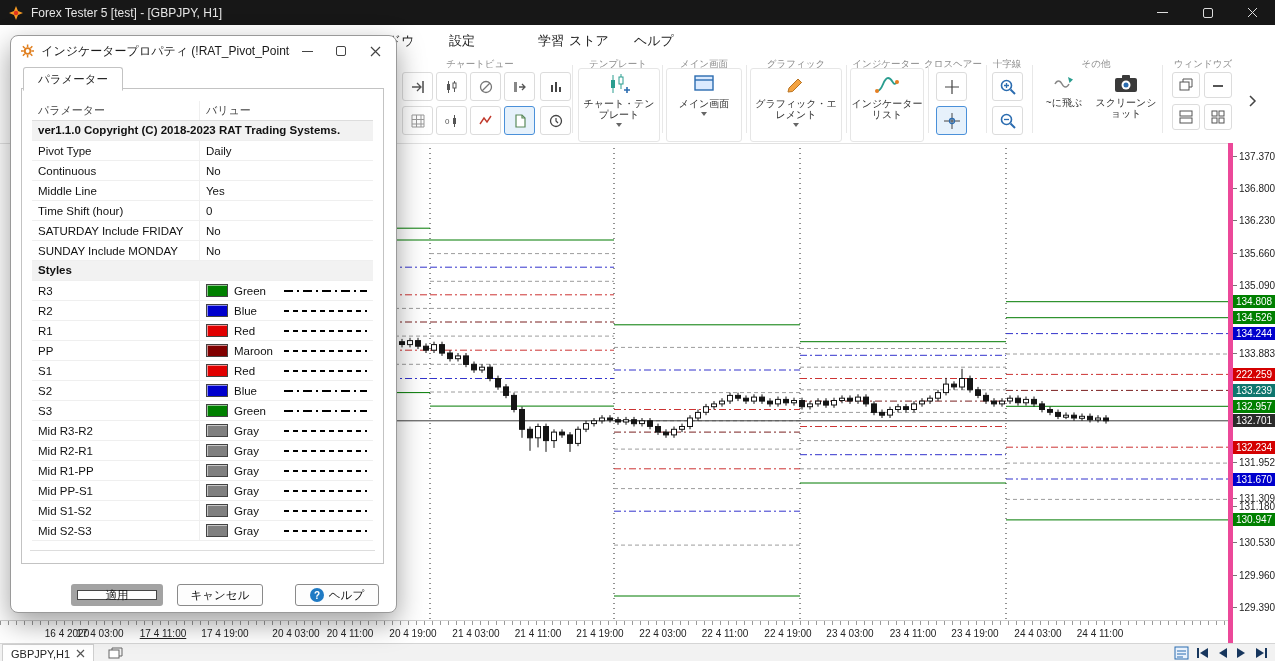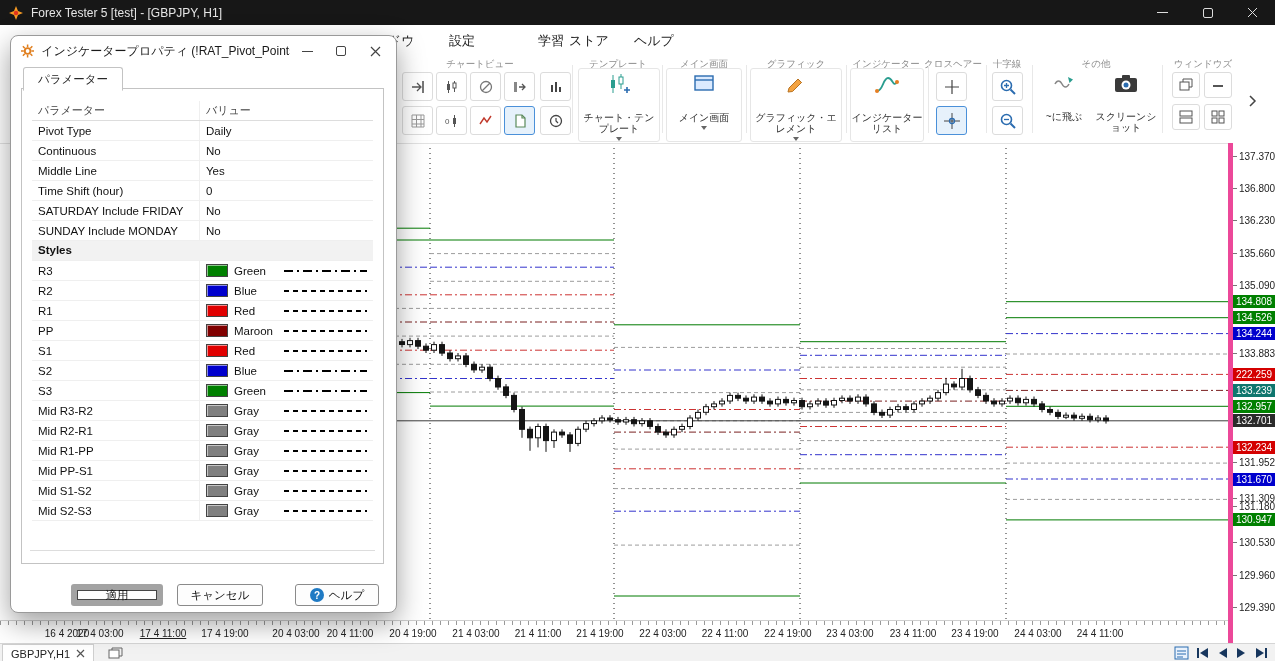--- a/index.html
+++ b/index.html
@@ -20,21 +20,21 @@
   
   .ribbon{position:absolute;left:0;top:55px;right:0;height:88px;background:#fff;border-bottom:1px solid #e2e2e2;}
   .glabel{position:absolute;top:3px;font-size:9.5px;color:#8c8c8c;transform:translateX(-50%);white-space:nowrap;}
   .rsep{position:absolute;top:10px;bottom:10px;width:1px;background:#e8e8e8;}
   .sbtn{position:absolute;width:31px;height:29px;border:1px solid #dcdcdc;border-radius:3px;background:#fff;
     display:flex;align-items:center;justify-content:center;box-sizing:border-box;}
   .sbtn.selected{border:1px solid #4a90d9;background:#e6f1fb;}
   .bigbtn{position:absolute;top:13px;height:74px;box-sizing:border-box;border:1px solid #e6e6e6;border-radius:3px;
     background:#fff;display:flex;flex-direction:column;align-items:center;justify-content:flex-start;
     font-size:10px;line-height:11px;color:#333;text-align:center;padding-top:4px;}
-  .bigbtn .blabel{margin-top:17px;}
+  .bigbtn .blabel{margin-top:3px;}
   .caret{width:0;height:0;border-left:3.5px solid transparent;border-right:3.5px solid transparent;
     border-top:4px solid #666;margin-top:3px;}
 
   
   .plot{position:absolute;left:0;top:148px;width:1228px;height:472px;background:#fff;}
   .plot svg{display:block;}
   .price-axis{position:absolute;left:1228px;top:143px;width:47px;height:502px;border-left:5px solid #ec4899;
     background:#fff;font-size:10px;}
   .p-tick{position:absolute;left:6px;color:#222;white-space:nowrap;}
   .p-tick::before{content:"";position:absolute;left:-6px;top:5px;width:4px;height:1px;background:#777;}
@@ -685,20 +685,21 @@
           </div>
       </div>
     </div>
     <div class="dlg-tab">パラメーター</div>
     <div class="dlg-panel">
       <div id="dlg-table">
           <div class="trow thead">
             <div class="tc c1">パラメーター</div>
             <div class="tc">バリュー</div>
           </div>
+          <div class="trow tinfo">ver1.1.0 Copyright (C) 2018-2023 RAT Trading Systems.</div>
           <div class="trow ">
             <div class="tc c1">Pivot Type</div>
             <div class="tc">Daily</div>
           </div>
           <div class="trow ">
             <div class="tc c1">Continuous</div>
             <div class="tc">No</div>
           </div>
           <div class="trow ">
             <div class="tc c1">Middle Line</div>

